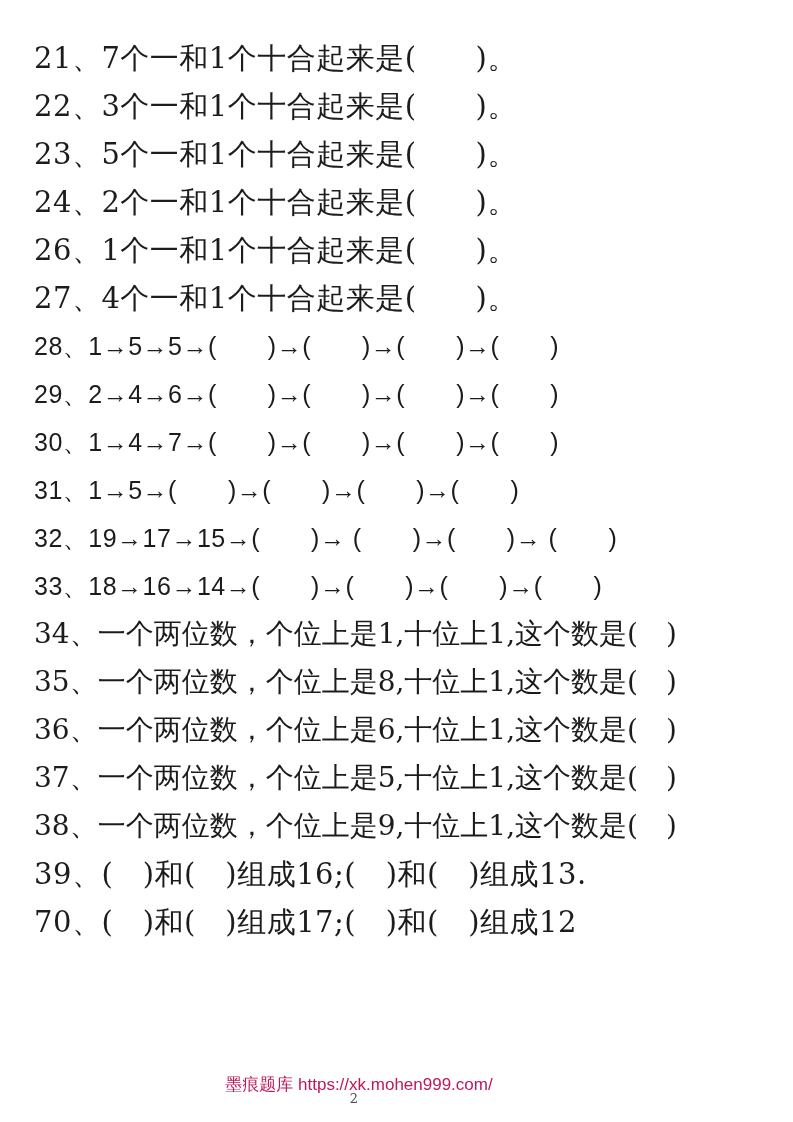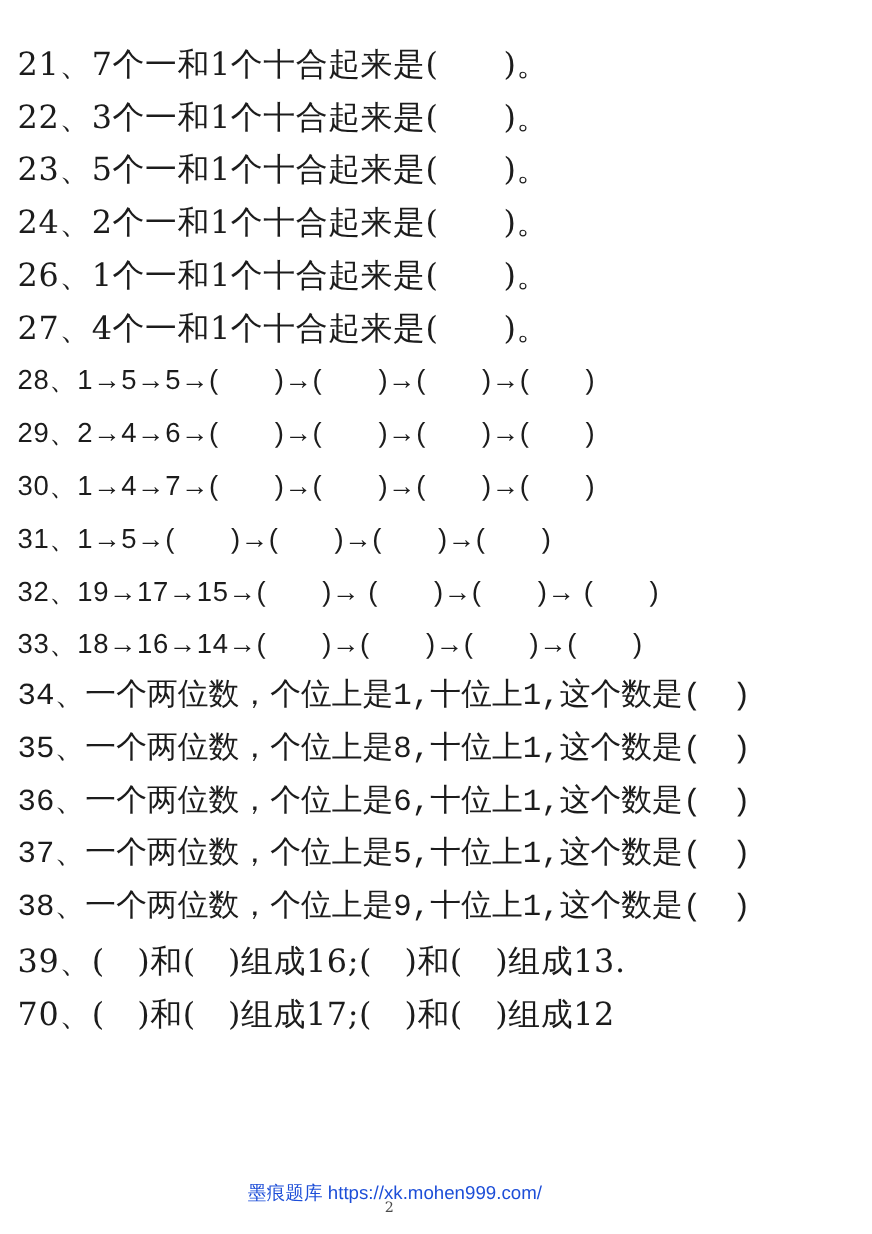--- a/index.html
+++ b/index.html
@@ -6,21 +6,21 @@
     margin: 0;
     padding: 0;
     background: #ffffff;
   }
   .page {
     position: relative;
     width: 718px;
     height: 1122px;
     background: #ffffff;
     box-sizing: border-box;
-    padding: 34px 16px 0 16px;
+    padding: 34px 16px 0 34px;
     color: #1c1c1c;
     overflow: hidden;
   }
   .questions {
     display: block;
   }
   .q {
     height: 48px;
     line-height: 48px;
     white-space: pre;
@@ -29,31 +29,30 @@
     letter-spacing: 0.5px;
   }
   .q.seq {
     font-family: "Liberation Sans", "DejaVu Sans", sans-serif;
     font-size: 25px;
     letter-spacing: 0.5px;
   }
   .q.wide {
     letter-spacing: 0px;
     font-size: 28px;
-    font-family: Liberation Mono, monospace;
   }
   .footer-site {
     position: absolute;
     left: 0;
     right: 0;
     bottom: 26px;
     text-align: center;
     font-family: "Liberation Sans", "DejaVu Sans", sans-serif;
     font-size: 17px;
-    color: #1d4ed8;
+    color: #be185d;
   }
   .footer-pagenum {
     position: absolute;
     left: 0;
     right: 10px;
     bottom: 16px;
     text-align: center;
     font-family: "DejaVu Serif", "Liberation Serif", serif;
     font-size: 13px;
     color: #4a4a4a;

